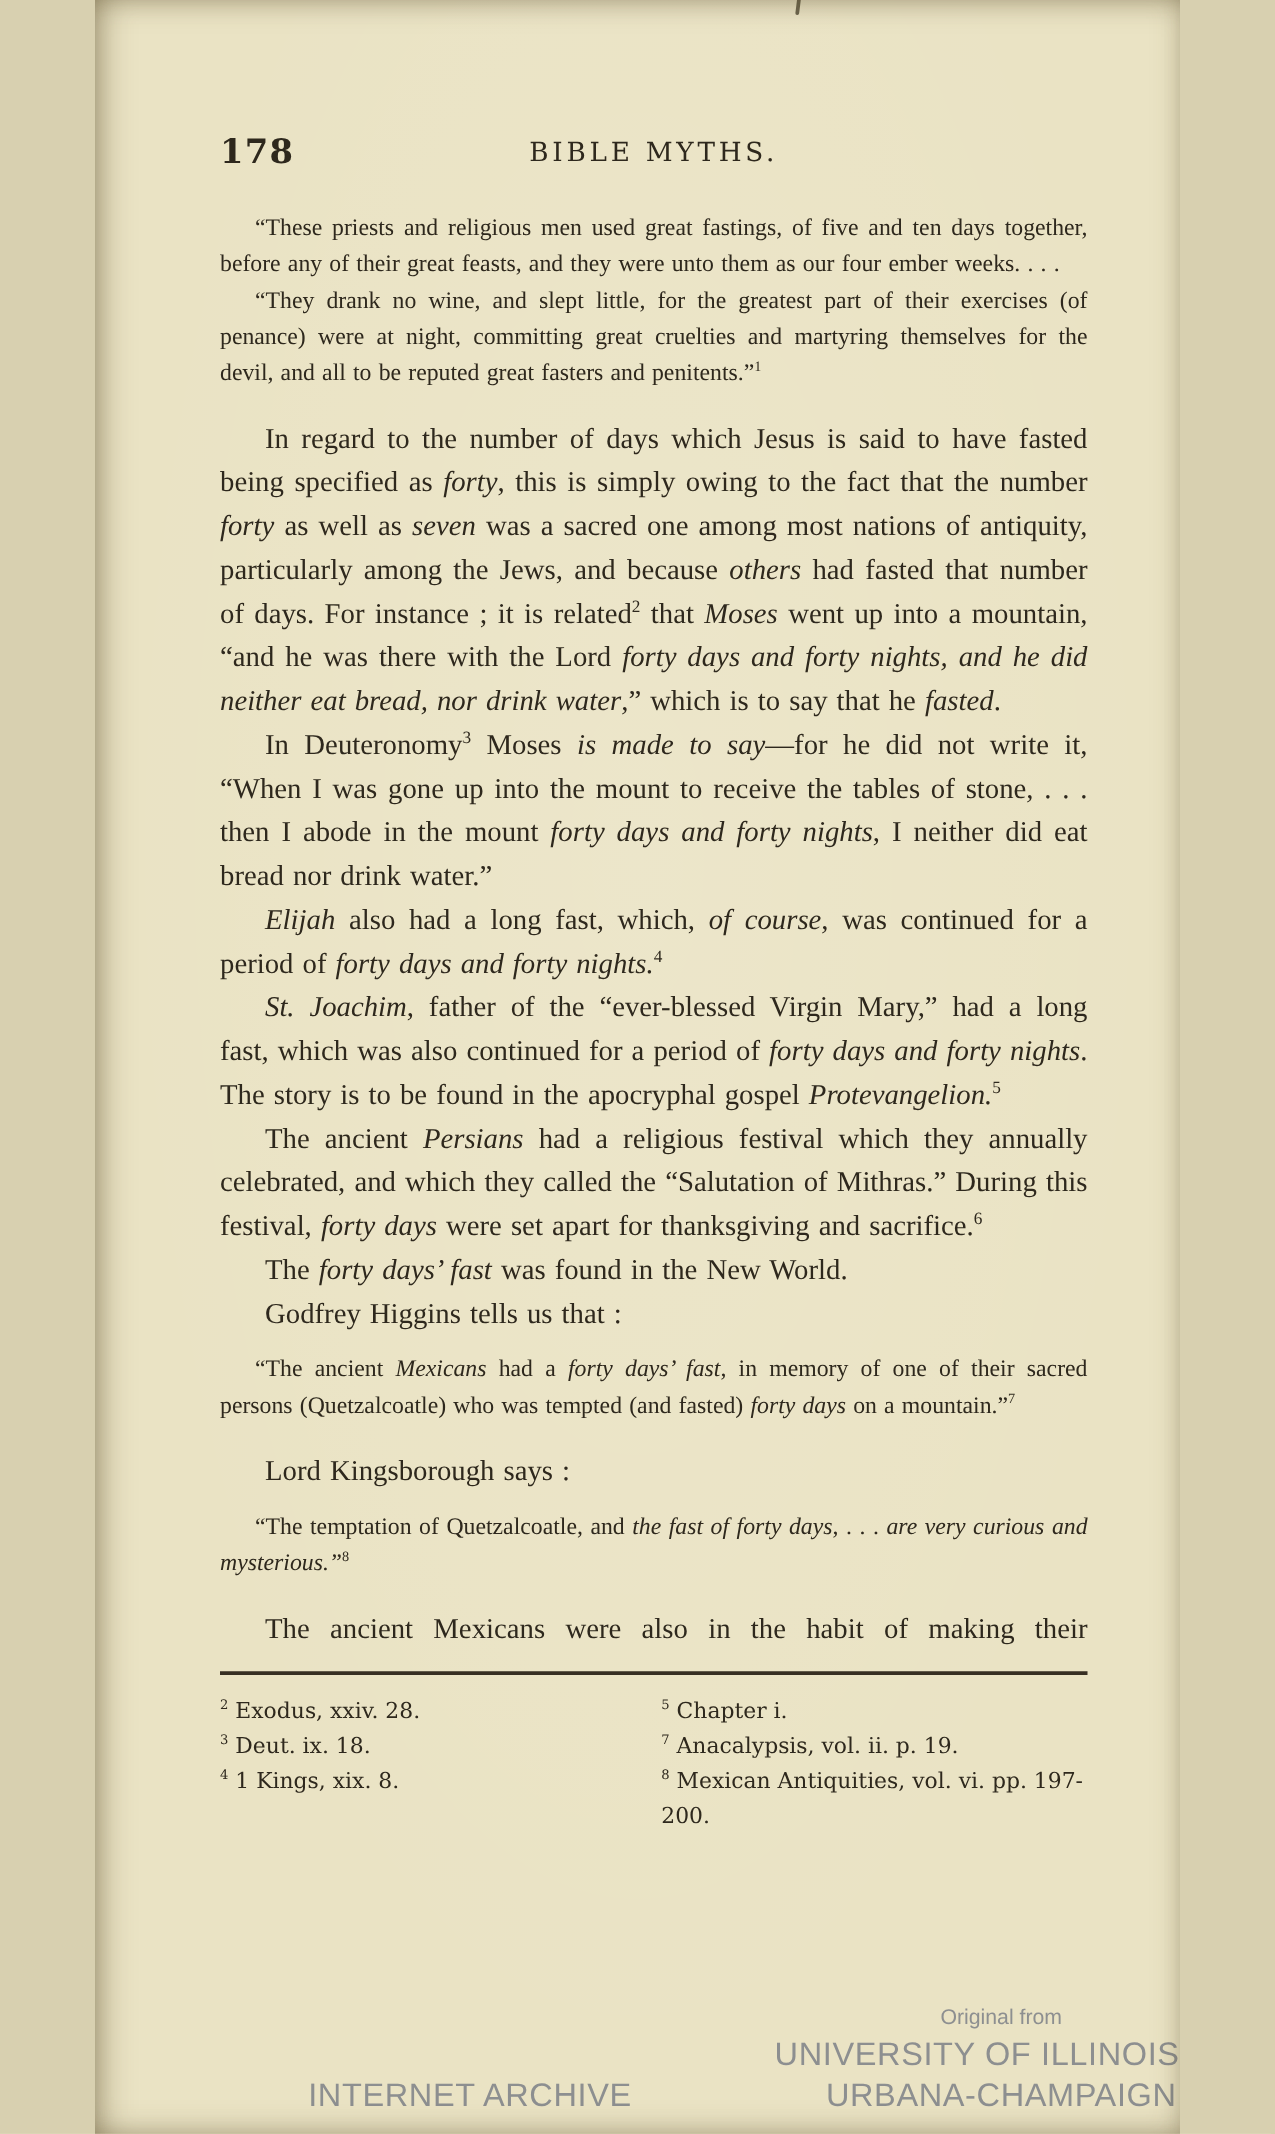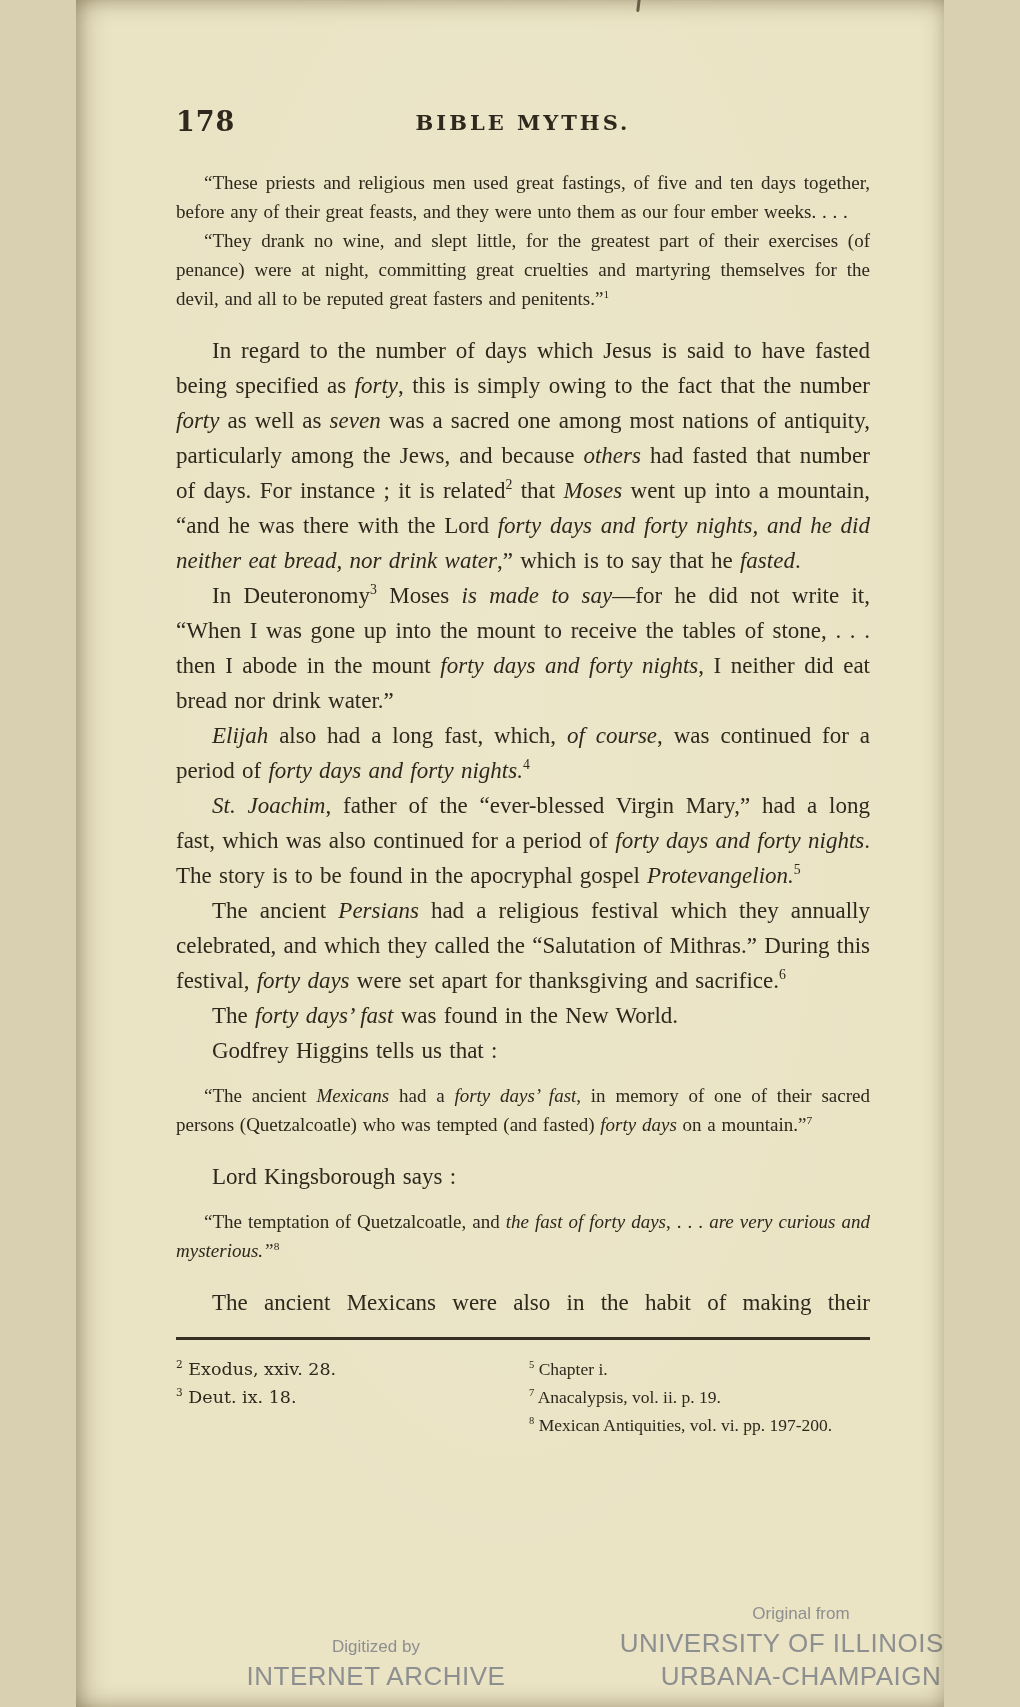--- a/index.html
+++ b/index.html
@@ -52,21 +52,21 @@
   .pagenum {
     font-size: 27px;
     font-weight: bold;
     letter-spacing: 1px;
   }
   .runtitle {
     position: absolute;
     top: 110px; left: 100px; right: 74px;
     text-align: center;
     font-size: 21px;
-    font-weight: bold;
+    font-weight: normal;
     letter-spacing: 3px;
   }
   
   .text {
     padding: 28px 74px 0 100px;
     text-align: justify;
     font-family: Liberation Serif, serif;
   }
   .text p { margin: 0; }
   p.q {
@@ -89,21 +89,21 @@
   
   .fnrule {
     margin: 17px 74px 0 100px;
     border-top: 3px solid var(--rule);
   }
   .footnotes {
     display: flex;
     padding: 15px 74px 0 100px;
   }
   .fncol { flex: 0 0 50%; }
-  .fncol + .fncol { padding-left: 6px; font-family: Liberation Serif, serif; }
+  .fncol + .fncol { padding-left: 6px; }
   p.fn {
     margin: 0;
     font-size: 17.5px;
     line-height: 28px;
     text-align: left;
     text-indent: 0;
   }
   
   .footer {
     position: absolute;
@@ -143,31 +143,31 @@
       <p class="q"><span>“The temptation of Quetzalcoatle, and </span><span class="it">the fast of forty days</span><span>, .  .  . </span><span class="it">are very curious and mysterious.”</span><span class="sup">8</span></p>
       <p class="b jl"><span>The ancient Mexicans were also in the habit of making their</span></p>
     </div>
 
   <div class="fnrule"></div>
 
   <div class="footnotes">
     <div class="fncol">
         <p class="fn"><span class="sup">2</span> Exodus, xxiv. 28.</p>
         <p class="fn"><span class="sup">3</span> Deut. ix. 18.</p>
+        <p class="fn"><span class="sup">4</span> 1 Kings, xix. 8.</p>
       </div>
     <div class="fncol">
         <p class="fn"><span class="sup">5</span> Chapter i.</p>
         <p class="fn"><span class="sup">7</span> Anacalypsis, vol. ii. p. 19.</p>
         <p class="fn"><span class="sup">8</span> Mexican Antiquities, vol. vi. pp. 197-200.</p>
       </div>
   </div>
 
   <div class="footer">
     <div class="fblock left">
-      <div class="fsmall">Digitized by</div>
       <div class="flarge">INTERNET ARCHIVE</div>
     </div>
     <div class="fblock right">
       <div class="fsmall">Original from</div>
       <div class="flarge">UNIVERSITY OF ILLINOIS AT</div>
       <div class="flarge">URBANA-CHAMPAIGN</div>
     </div>
   </div>
 </div>
 

